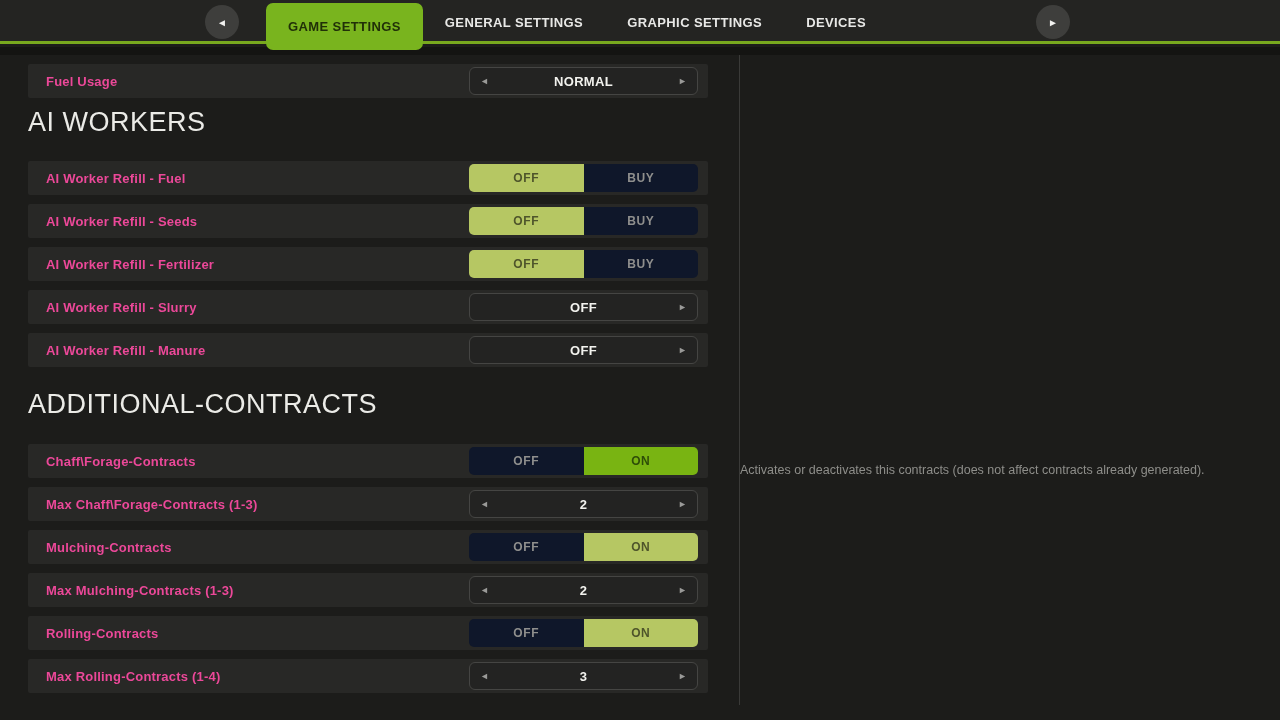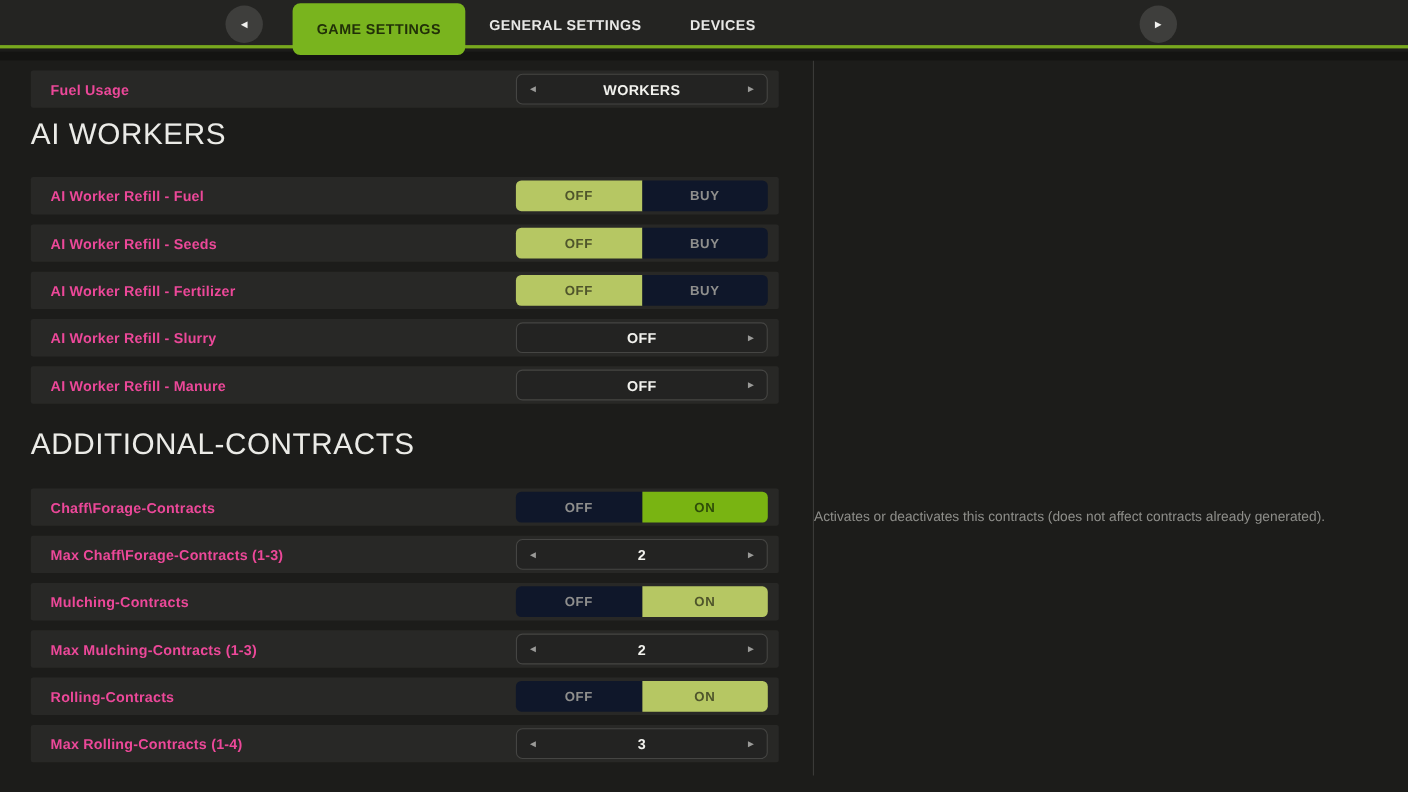--- a/index.html
+++ b/index.html
@@ -107,36 +107,37 @@
 
 <div class="screen">
 
   <div class="topbar">
     <div class="nav-circle prev">
       <span>◄</span>
     </div>
     <div class="tabs">
       <div class="tab active">GAME SETTINGS</div>
       <div class="tab">GENERAL SETTINGS</div>
+      <div class="tab">GRAPHIC SETTINGS</div>
       <div class="tab">DEVICES</div>
     </div>
     <div class="nav-circle next">
       <span>►</span>
     </div>
   </div>
   <div class="topbar-strip"></div>
 
   <div class="panel">
 
     <div class="row">
       <span class="row-label">Fuel Usage</span>
       <div class="control">
         <div class="selector">
           <span class="arr">◄</span>
-          <span class="sel-value">WORKERS</span>
+          <span class="sel-value">NORMAL</span>
           <span class="arr">►</span>
         </div>
       </div>
     </div>
 
     <div class="section-heading">AI WORKERS</div>
 
     <div class="row">
       <span class="row-label">AI Worker Refill - Fuel</span>
       <div class="control">

